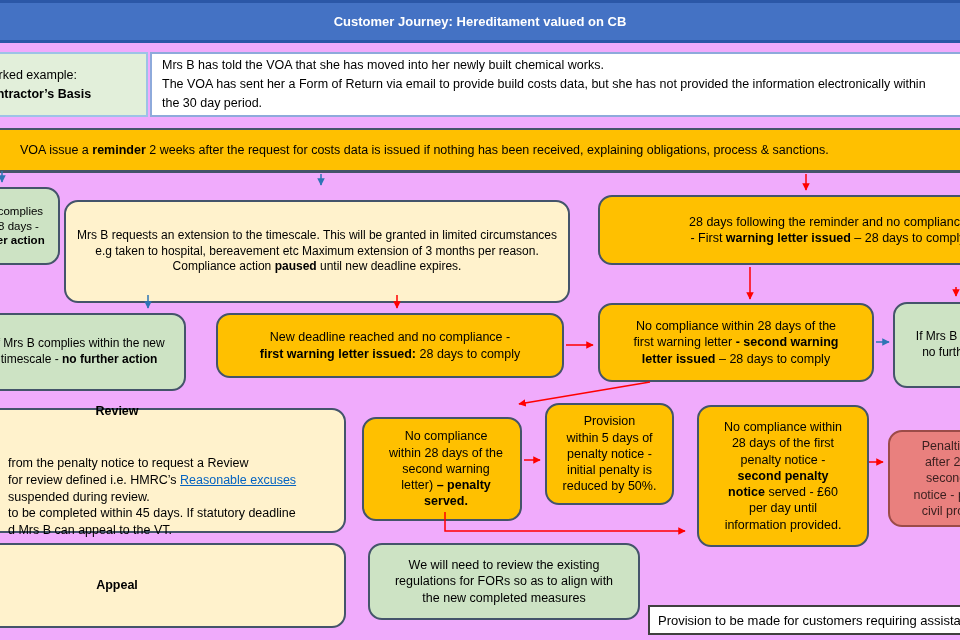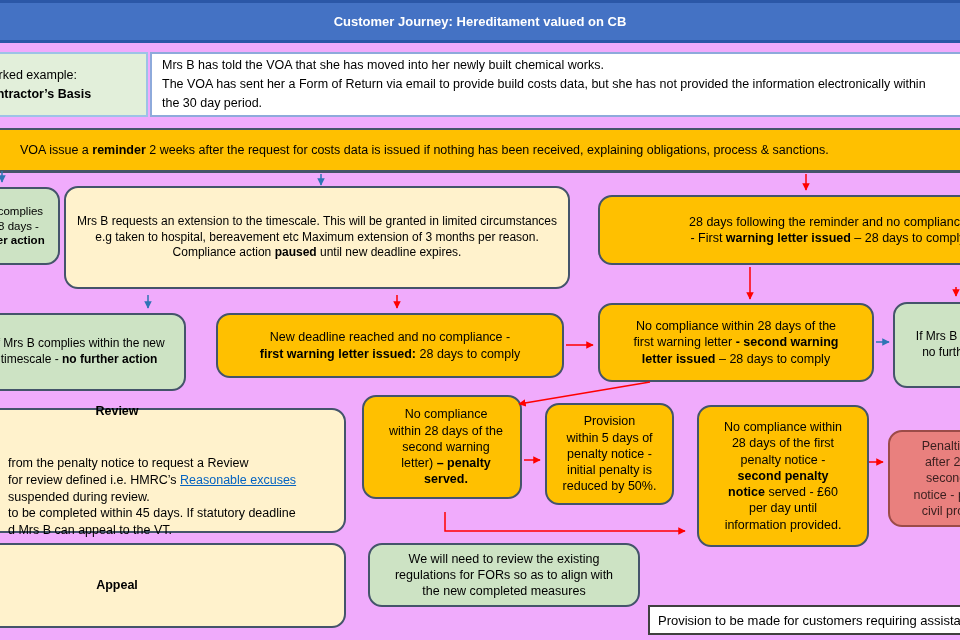--- a/index.html
+++ b/index.html
@@ -62,21 +62,21 @@
   <div class="banner">
     <span class="para"><span>VOA issue a </span><span class="b">reminder</span><span> 2 weeks after the request for costs data is issued if nothing has been received, explaining obligations, process &amp; sanctions.</span></span>
   </div>
 
   <div class="rbox green" style="left:-62px;top:187px;width:122px;height:78px;font-size:11.5px;">
       <div class="ln"><span>If Mrs B complies</span></div>
       <div class="ln"><span>within 28 days -</span></div>
       <div class="ln"><span class="b">no further action</span></div>
     </div>
 
-  <div class="rbox cream wrapbox" style="left:64px;top:186px;width:506px;height:103px;padding:6px 4px;">
+  <div class="rbox cream wrapbox" style="left:64px;top:200px;width:506px;height:103px;padding:6px 4px;">
     <div class="para"><span>Mrs B requests an extension to the timescale. This will be granted in limited circumstances e.g taken to hospital, bereavement etc  Maximum extension of 3 months per reason. Compliance action </span><span class="b">paused</span><span> until new deadline expires.</span></div>
   </div>
 
   <div class="rbox orange" style="left:598px;top:195px;width:460px;height:70px;font-size:12.5px;">
       <div class="ln"><span>28 days following the reminder and no compliance</span></div>
       <div class="ln"><span>- First </span><span class="b">warning letter issued</span><span> – 28 days to comply</span></div>
     </div>
 
   <div class="rbox green" style="left:-28px;top:313px;width:214px;height:78px;">
       <div class="ln"><span>If Mrs B complies within the new</span></div>
@@ -103,21 +103,21 @@
     <div class="ttl">Review</div>
     <div class="lines">
         <div class="ln"><span>from the penalty notice to request a Review</span></div>
         <div class="ln"><span>for review defined i.e. HMRC’s </span><span class="link">Reasonable excuses</span></div>
         <div class="ln"><span>suspended during review.</span></div>
         <div class="ln"><span>to be completed within 45 days. If statutory deadline</span></div>
         <div class="ln"><span>d Mrs B can appeal to the VT.</span></div>
       </div>
   </div>
 
-  <div class="rbox orange" style="left:362px;top:395px;width:160px;height:104px;font-size:12.5px;padding-left:16px;">
+  <div class="rbox orange" style="left:362px;top:417px;width:160px;height:104px;font-size:12.5px;padding-left:16px;">
       <div class="ln"><span>No compliance</span></div>
       <div class="ln"><span>within 28 days of the</span></div>
       <div class="ln"><span>second warning</span></div>
       <div class="ln"><span>letter) </span><span class="b">– penalty</span></div>
       <div class="ln"><span class="b">served.</span></div>
     </div>
 
   <div class="rbox orange" style="left:545px;top:403px;width:129px;height:102px;font-size:12.5px;">
       <div class="ln"><span>Provision</span></div>
       <div class="ln"><span>within 5 days of</span></div>
@@ -141,21 +141,21 @@
       <div class="ln"><span>after 28 days of</span></div>
       <div class="ln"><span>second penalty</span></div>
       <div class="ln"><span>notice - pursued via</span></div>
       <div class="ln"><span>civil proceedings</span></div>
     </div>
 
   <div class="rbox cream notebox" style="left:-112px;top:543px;width:458px;height:85px;">
     <div class="ttl">Appeal</div>
   </div>
 
-  <div class="rbox green" style="left:368px;top:543px;width:272px;height:64px;font-size:12.5px;justify-content:center;">
+  <div class="rbox green" style="left:368px;top:543px;width:272px;height:77px;font-size:12.5px;justify-content:center;">
       <div class="ln"><span>We will need to review the existing</span></div>
       <div class="ln"><span>regulations for FORs so as to align with</span></div>
       <div class="ln"><span>the new completed measures</span></div>
     </div>
 
   <div class="provision">
     <span>Provision to be made for customers requiring assistance</span>
   </div>
 
   <svg class="arrows" width="960" height="640" viewBox="0 0 960 640">

